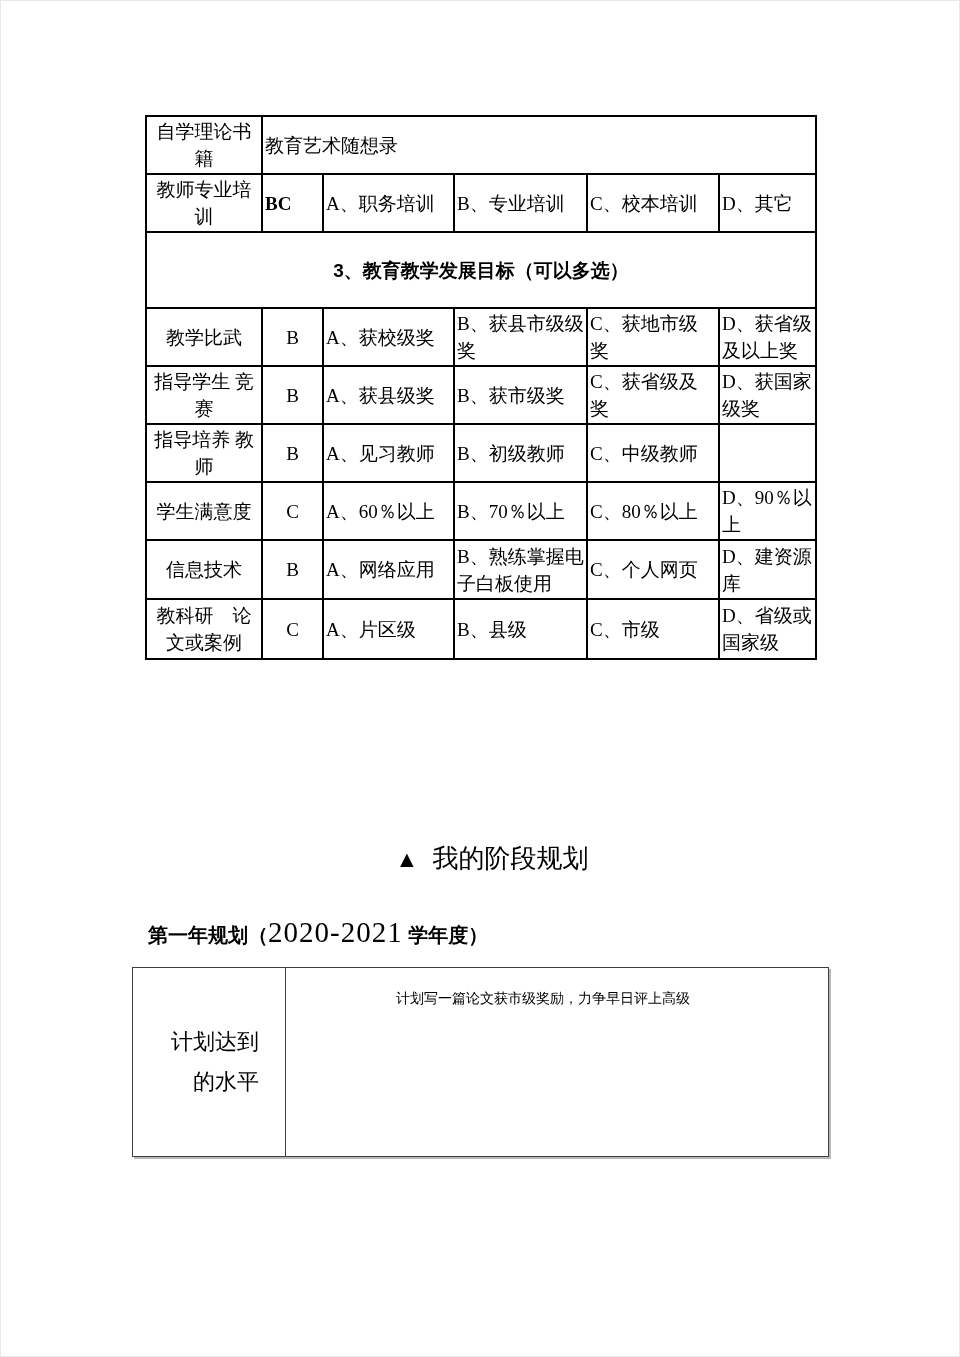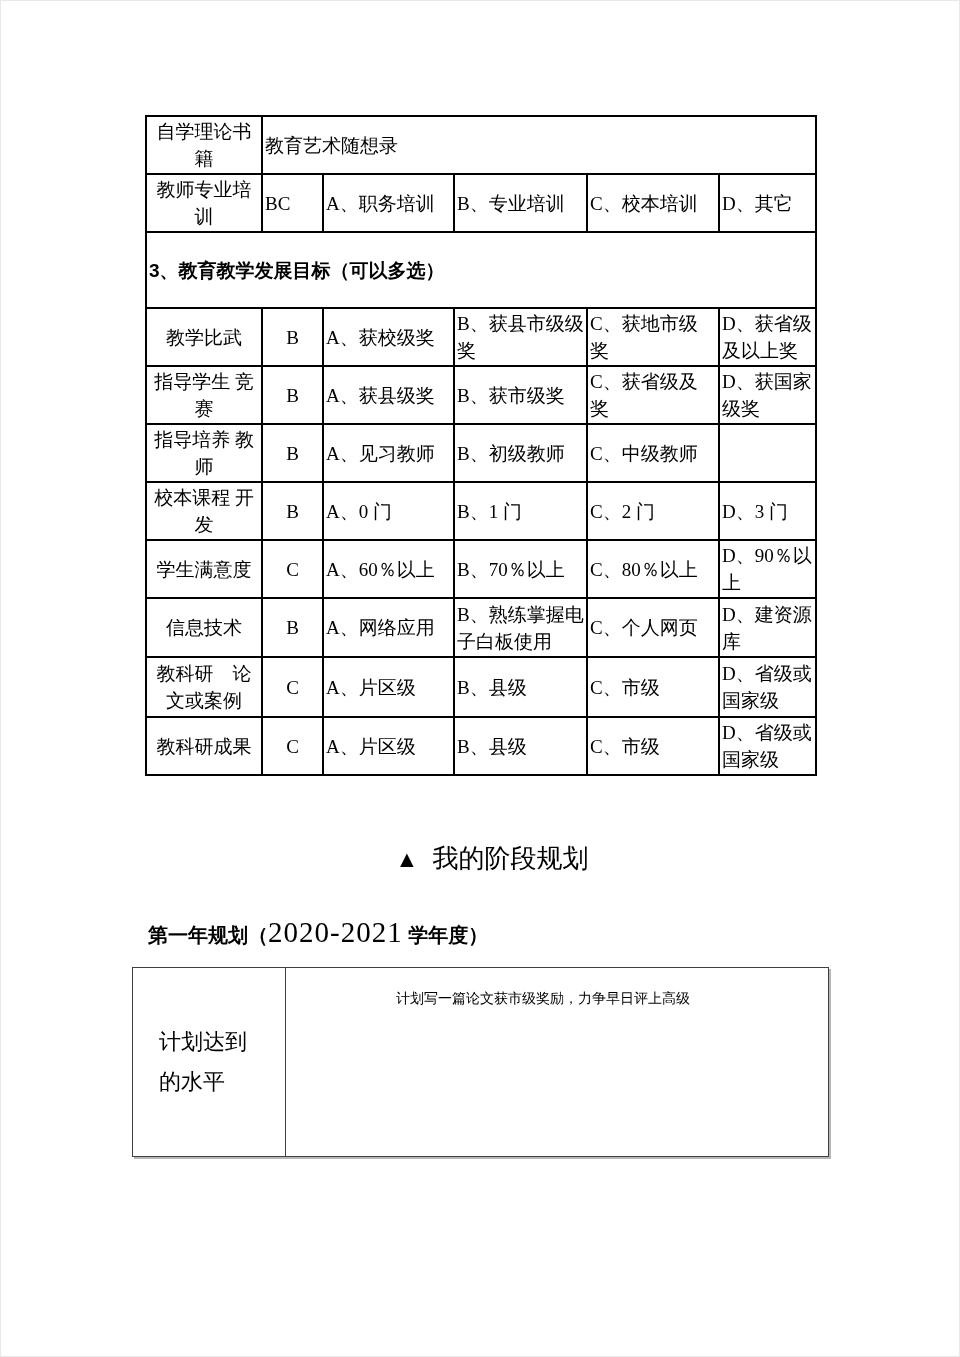--- a/index.html
+++ b/index.html
@@ -28,28 +28,28 @@
     border: 2px solid #000;
     font-size: 19px;
     line-height: 27px;
     vertical-align: middle;
     padding: 1px 2px;
     word-break: break-all;
     overflow: hidden;
   }
   td.label-cell  { text-align: center; }
   td.answer-cell { text-align: center; }
-  td.answer-left { text-align: left; padding-left: 1px; }
+  td.answer-left { text-align: left; padding-left: 1px; font-weight: bold; }
   td.option-cell { text-align: left; }
   td.value-cell  { text-align: left; }
   td.section-cell {
     font-weight: bold;
     font-size: 20px;
     font-family: "Liberation Sans", "DejaVu Sans", sans-serif;
-    text-align: left;
+    text-align: center;
     padding-left: 2px;
   }
 
   
   .stage-heading {
     position: absolute; left: 0; top: 841px; width: 960px;
     text-align: center;
     font-size: 26px; line-height: 36px;
     white-space: nowrap;
     padding-left: 12px;
@@ -73,21 +73,21 @@
   
   table.plan {
     position: absolute; left: 132px; top: 967px;
     width: 696px; height: 190px;
     border-collapse: collapse;
     table-layout: fixed;
     box-shadow: 2px 2px 0 #b7b7b7;
   }
   table.plan td { border: 1px solid #3f3f3f; }
   td.plan-label-cell {
-    text-align: left;
+    text-align: right;
     vertical-align: middle;
     font-size: 22px;
     line-height: 40px;
     padding: 0 26px;
     word-break: break-all;
   }
   td.plan-content-cell {
     vertical-align: top;
     padding: 13px 8px 0 8px;
     font-size: 14px;
@@ -142,54 +142,38 @@
     <td class="option-cell">D、获国家级奖</td>
   </tr>
   <tr style="height:55px">
     <td class="label-cell">指导培养 教师</td>
     <td class="answer-cell">B</td>
     <td class="option-cell">A、见习教师</td>
     <td class="option-cell">B、初级教师</td>
     <td class="option-cell">C、中级教师</td>
     <td class="option-cell"></td>
   </tr>
-  <tr style="height:56px">
-    <td class="label-cell">校本课程 开发</td>
-    <td class="answer-cell">B</td>
-    <td class="option-cell">A、0 门</td>
-    <td class="option-cell">B、1 门</td>
-    <td class="option-cell">C、2 门</td>
-    <td class="option-cell">D、3 门</td>
-  </tr>
   <tr style="height:55px">
     <td class="label-cell">学生满意度</td>
     <td class="answer-cell">C</td>
     <td class="option-cell">A、60％以上</td>
     <td class="option-cell">B、70％以上</td>
     <td class="option-cell">C、80％以上</td>
     <td class="option-cell">D、90％以上</td>
   </tr>
   <tr style="height:59px">
     <td class="label-cell">信息技术</td>
     <td class="answer-cell">B</td>
     <td class="option-cell">A、网络应用</td>
     <td class="option-cell">B、熟练掌握电子白板使用</td>
     <td class="option-cell">C、个人网页</td>
     <td class="option-cell">D、建资源库</td>
   </tr>
   <tr style="height:60px">
     <td class="label-cell">教科研　论文或案例</td>
-    <td class="answer-cell">C</td>
-    <td class="option-cell">A、片区级</td>
-    <td class="option-cell">B、县级</td>
-    <td class="option-cell">C、市级</td>
-    <td class="option-cell">D、省级或国家级</td>
-  </tr>
-  <tr style="height:55px">
-    <td class="label-cell">教科研成果</td>
     <td class="answer-cell">C</td>
     <td class="option-cell">A、片区级</td>
     <td class="option-cell">B、县级</td>
     <td class="option-cell">C、市级</td>
     <td class="option-cell">D、省级或国家级</td>
   </tr>
 </tbody>
   </table>
 
 <div class="stage-heading">

